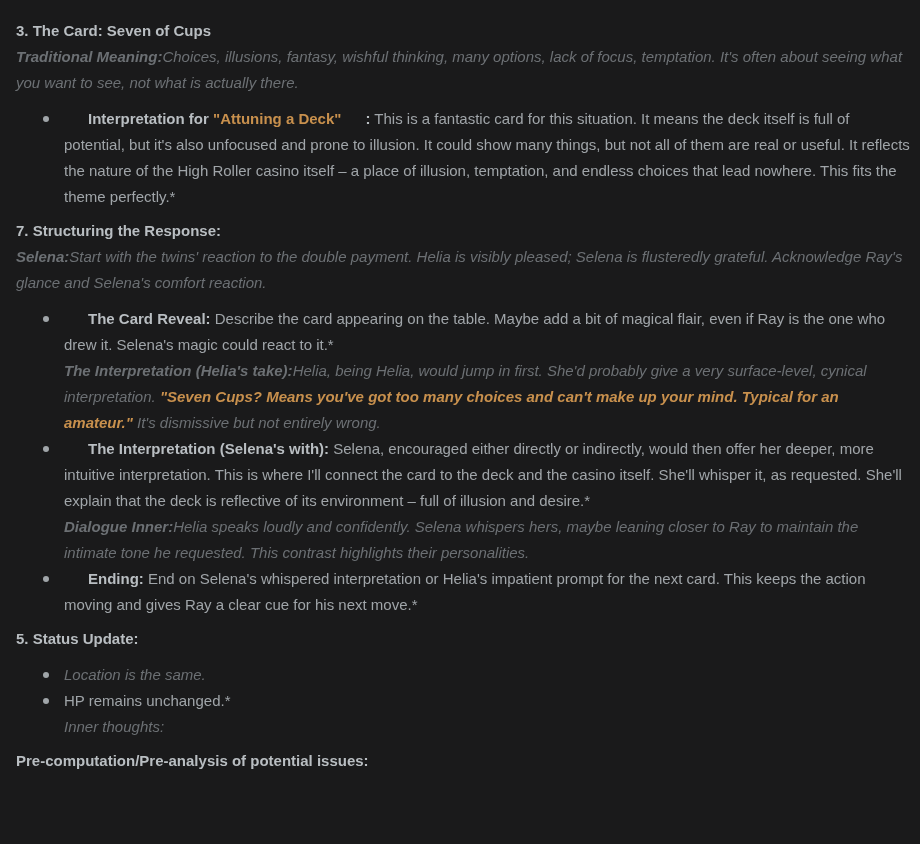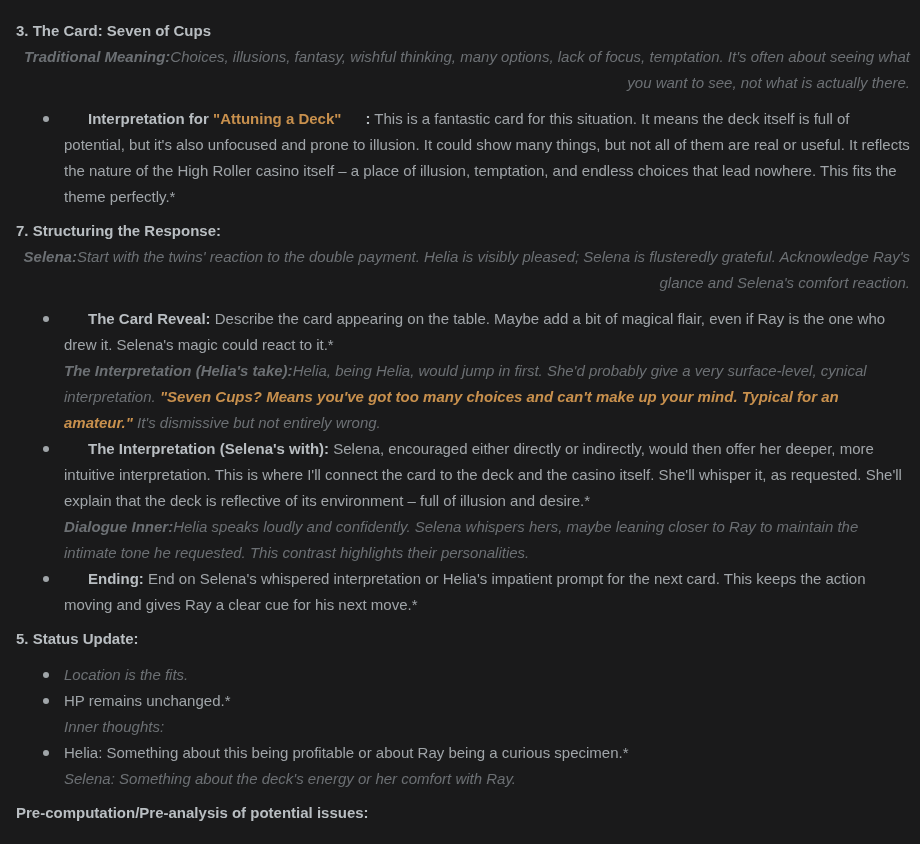--- a/index.html
+++ b/index.html
@@ -19,21 +19,20 @@
   .doc {
     padding: 10px 10px 8px 16px;
   }
   .heading {
     font-weight: bold;
     color: #b9bec2;
     margin: 8px 0 0 0;
   }
   .para {
     margin: 0;
-    text-align: right;
   }
   .muted {
     color: #6c7074;
     font-style: italic;
   }
   .muted-label {
     color: #6c7074;
     font-style: italic;
     font-weight: bold;
   }
@@ -103,27 +102,23 @@
     <li>
       <span class="bold-light">Ending:</span><span> End on Selena's whispered interpretation or Helia's impatient prompt for the next card. This keeps the action moving and gives Ray a clear cue for his next move.*</span>
     </li>
   </ul>
 
   <div class="heading">5. Status Update:</div>
 
 
   <ul class="blist">
     <li>
-      <div class="subnote"><span class="muted">Location is the fits.</span></div>
+      <div class="subnote"><span class="muted">Location is the same.</span></div>
     </li>
     <li>
       <span>HP remains unchanged.*</span>
       <div class="subnote"><span class="muted">Inner thoughts:</span></div>
-    </li>
-    <li>
-      <span>Helia: Something about this being profitable or about Ray being a curious specimen.*</span>
-      <div class="subnote"><span class="muted">Selena: Something about the deck's energy or her comfort with Ray.</span></div>
     </li>
   </ul>
 
   <div class="heading">Pre-computation/Pre-analysis of potential issues:</div>
 
 </div>
 
 </body></html>

